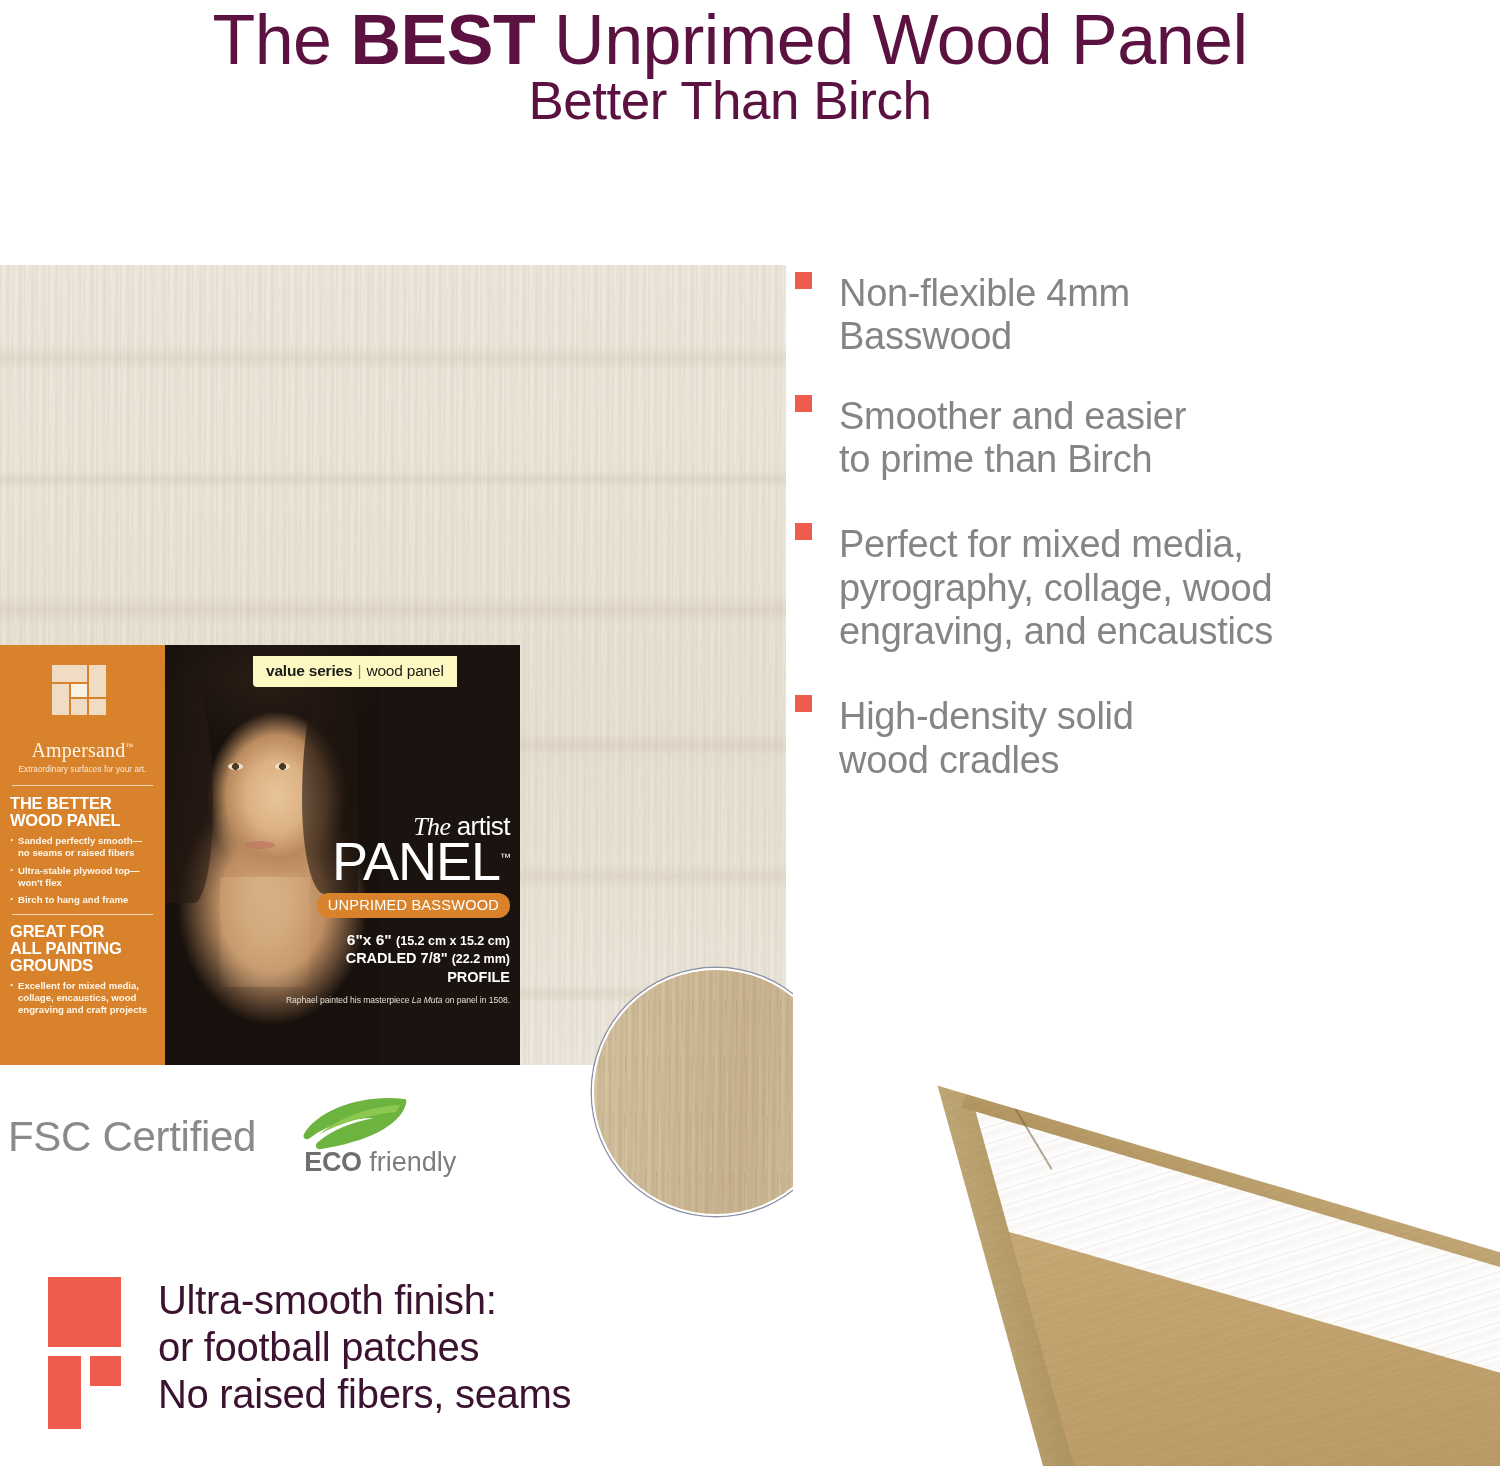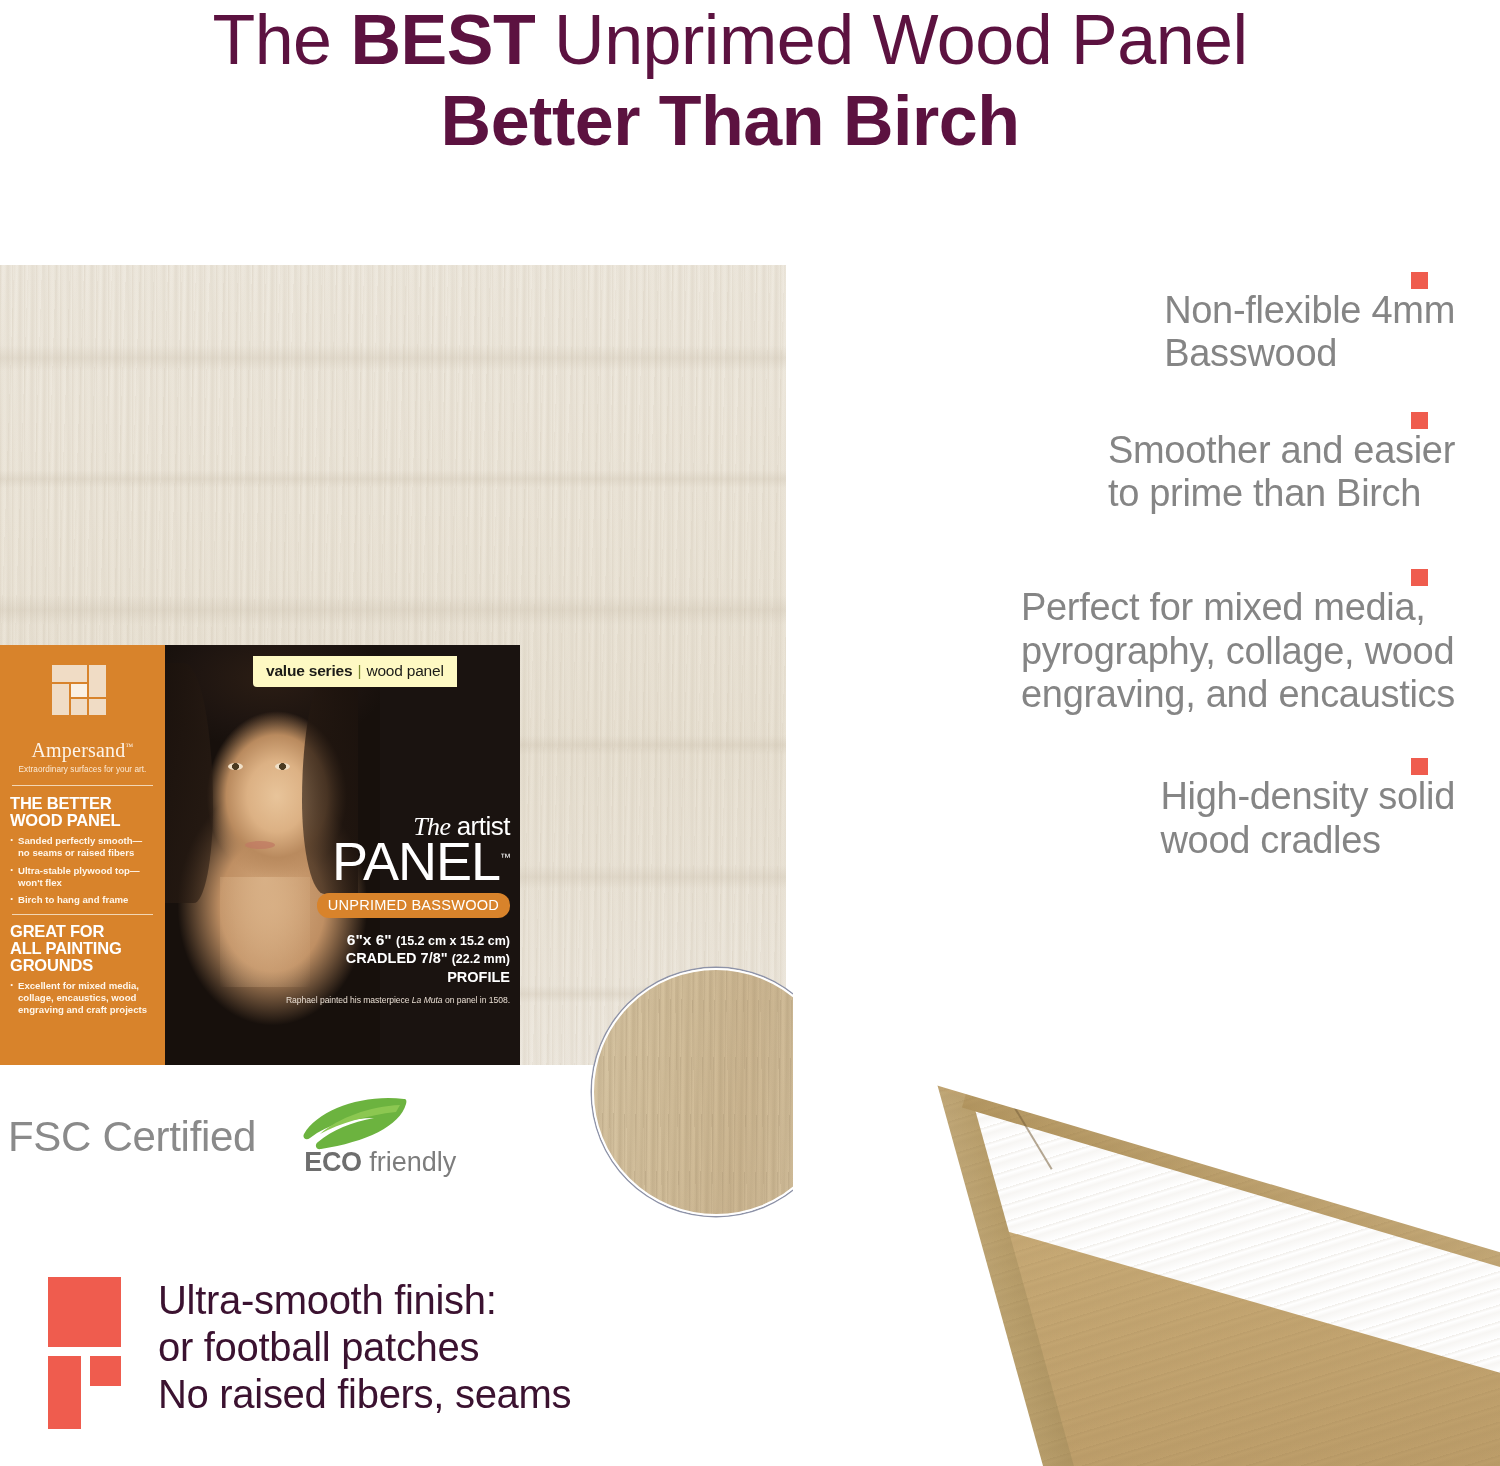--- a/index.html
+++ b/index.html
@@ -17,22 +17,21 @@
     text-align:center; color:#5C1240;
     font-family:"Liberation Sans", sans-serif;
     line-height:0.99;
   }
   .headline .l1 {
     font-size:70px; font-weight:400; letter-spacing:-0.5px;
     white-space:nowrap;
   }
   .headline .l1 b { font-weight:700; }
   .headline .l2 {
-    font-size:70px; font-weight:700; letter-spacing:-0.5px;
-    margin-top:12px;
+    font-size:53px; font-weight:400; letter-spacing:-0.5px;
   }
 
   
   .panel-photo {
     position:absolute; left:0px; top:265px;
     width:786px; height:800px;
     background:
       repeating-linear-gradient(90deg,
         rgba(205,193,174,0.30) 0px, rgba(205,193,174,0.05) 2px,
         rgba(232,226,214,0.0) 5px, rgba(198,186,166,0.22) 8px,
@@ -230,21 +229,21 @@
       rgba(120,96,58,0.06) 7px, rgba(255,255,255,0) 16px);
     pointer-events:none;
   }
   .cradle .mask-l { position:absolute; left:-320px; top:-60px; width:420px; height:700px;
     background:#fff; transform:rotate(-15.5deg); transform-origin:right top; }
   .cradle .mask-t { position:absolute; left:-60px; top:-360px; width:1100px; height:400px;
     background:#fff; transform:rotate(16.5deg); transform-origin:left bottom; }
 
   
   .bullets { position:absolute; left:795px; top:272px; width:660px; }
-  .b-item { display:flex; align-items:flex-end; margin-bottom:36px;flex-direction:column; }
+  .b-item { display:flex; align-items:flex-start; margin-bottom:36px; }
   .b-sq { width:17px; height:17px; background:#EF5C4E; flex:0 0 17px; margin-right:27px; }
   .b-tx { font-size:38px; line-height:1.14; color:#858585; font-weight:400; letter-spacing:-0.3px; }
 
   
   .callout { position:absolute; left:48px; top:1277px; display:flex; align-items:flex-start; }
   .motif { position:relative; width:82px; height:170px; flex:0 0 82px; margin-right:28px; }
   .motif .s1 { position:absolute; left:0;  top:0;   width:73px; height:70px; background:#EF5C4E; }
   .motif .s2 { position:absolute; left:0;  top:79px; width:33px; height:73px; background:#EF5C4E; }
   .motif .s3 { position:absolute; left:42px; top:79px; width:31px; height:30px; background:#EF5C4E; }
   .callout-tx { font-size:40px; line-height:1.18; color:#3B1230; letter-spacing:-0.3px; }
@@ -341,21 +340,21 @@
   <div class="grain"></div>
   <div class="mask-l"></div>
   <div class="mask-t"></div>
 </div>
 
 <div class="bullets">
   <div class="b-item">
     <span class="b-sq"></span>
     <span class="b-tx">Non-flexible 4mm<br>Basswood</span>
   </div>
-  <div class="b-item" style="margin-bottom:54px;">
+  <div class="b-item" style="margin-bottom:42px;">
     <span class="b-sq"></span>
     <span class="b-tx">Smoother and easier<br>to prime than Birch</span>
   </div>
   <div class="b-item" style="margin-bottom:42px;">
     <span class="b-sq"></span>
     <span class="b-tx">Perfect for mixed media,<br>pyrography, collage, wood<br>engraving, and encaustics</span>
   </div>
   <div class="b-item">
     <span class="b-sq"></span>
     <span class="b-tx">High-density solid<br>wood cradles</span>

